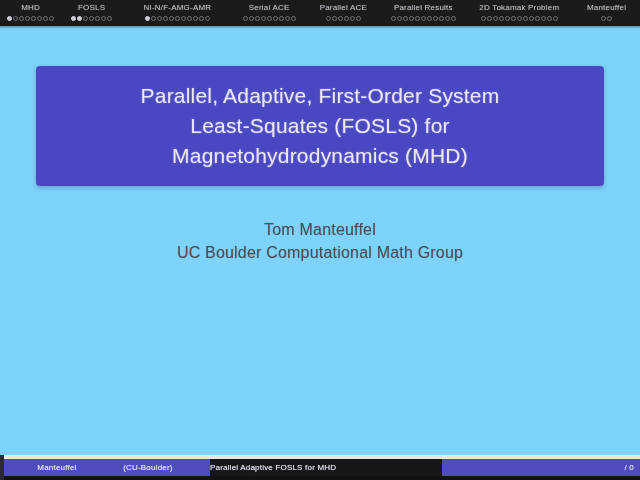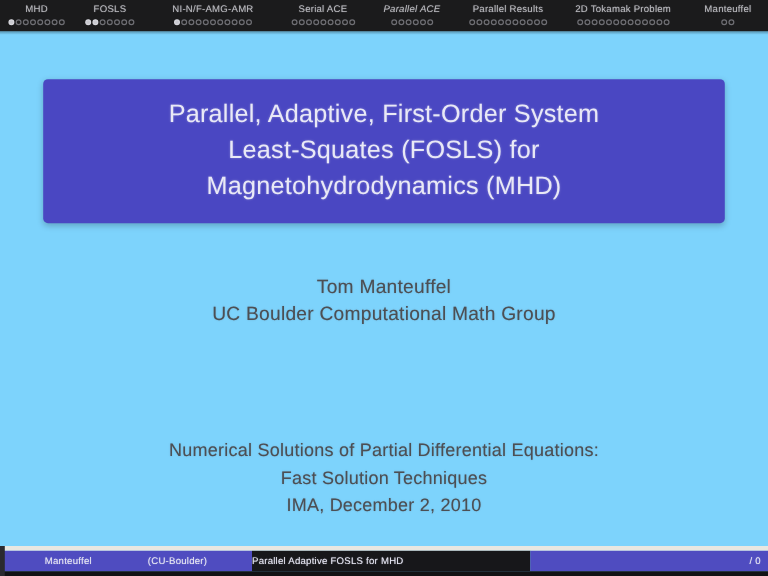--- a/index.html
+++ b/index.html
@@ -101,21 +101,20 @@
     text-shadow: 0 0 2px rgba(255,255,255,.35);
   }
 
   
   #author-block {
     position: absolute;
     left: 0;
     top: 218px;
     width: 640px;
     text-align: center;
-    margin-top: 10px;
   }
   .author-line {
     color: #4c4f54;
     font-size: 16px;
     line-height: 23px;
     letter-spacing: .2px;
     text-shadow: 0 0 1px rgba(90,94,100,.5);
   }
 
   
@@ -199,21 +198,21 @@
 <body>
 
 <div id="slide">
 
   <div id="navbar">
     <div id="nav-sections">
         <div class="nav-section" style="flex: 1.05 1 0%;">MHD</div>
         <div class="nav-section" style="flex: 1.05 1 0%;">FOSLS</div>
         <div class="nav-section" style="flex: 1.9 1 0%;">NI-N/F-AMG-AMR</div>
         <div class="nav-section" style="flex: 1.25 1 0%;">Serial ACE</div>
-        <div class="nav-section" style="flex: 1.3 1 0%; font-style: italic;">Parallel ACE</div>
+        <div class="nav-section" style="flex: 1.3 1 0%;">Parallel ACE</div>
         <div class="nav-section" style="flex: 1.45 1 0%; text-align: center;">Parallel Results</div>
         <div class="nav-section" style="flex: 1.85 1 0%;">2D Tokamak Problem</div>
         <div class="nav-section" style="flex: 1.15 1 0%;">Manteuffel</div>
       </div>
     <div id="nav-dots-row">
         <div class="dotgroup" style="flex: 1.05 1 0%;">
           <span class="navdot filled"></span>
           <span class="navdot"></span>
           <span class="navdot"></span>
           <span class="navdot"></span>
@@ -303,25 +302,20 @@
     <div class="title-line">Parallel, Adaptive, First-Order System</div>
     <div class="title-line">Least-Squates (FOSLS) for</div>
     <div class="title-line">Magnetohydrodynamics (MHD)</div>
   </div>
 
   <div id="author-block">
     <div class="author-line">Tom Manteuffel</div>
     <div class="author-line">UC Boulder Computational Math Group</div>
   </div>
 
-  <div id="venue-block">
-    <div class="venue-line">Numerical Solutions of Partial Differential Equations:</div>
-    <div class="venue-line">Fast Solution Techniques</div>
-    <div class="venue-line">IMA, December 2, 2010</div>
-  </div>
 
   <div id="footbar-highlight"></div>
   <div id="footbar">
     <div class="foot-seg" id="foot-author">
       <span>Manteuffel</span>
       <span>(CU-Boulder)</span>
     </div>
     <div class="foot-seg" id="foot-title">
       <span>Parallel Adaptive FOSLS for MHD</span>
     </div>

